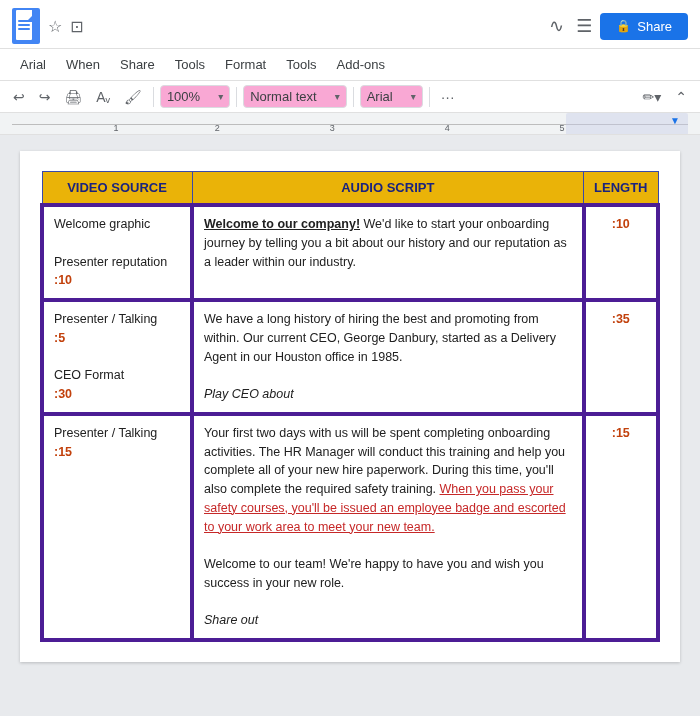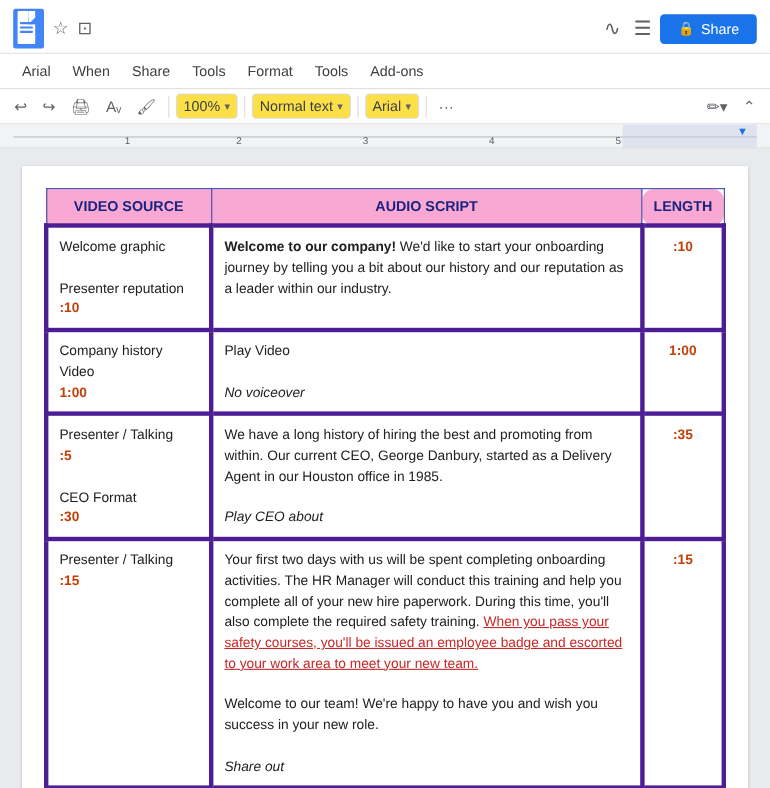--- a/index.html
+++ b/index.html
@@ -86,28 +86,28 @@
       padding: 3px 5px;
       cursor: pointer;
       border-radius: 3px;
       color: #5f6368;
       font-size: 14px;
       display: flex; align-items: center; justify-content: center;
       border: none; background: transparent;
     }
     .toolbar-divider { width: 1px; height: 20px; background: #dadce0; margin: 0 2px; }
     .toolbar-select {
-      display: flex; align-items: center; gap: 4px;
+      display: flex; align-items: center; gap: 18px;
       padding: 3px 6px;
       border: 1px solid #dadce0;
       border-radius: 4px;
       cursor: pointer;
       font-size: 13px;
       color: #3c4043;
-      background: #fde047;
+      background: #f9a8d4;
     }
     .toolbar-select-arrow { font-size: 10px; color: #5f6368; }
 
     
     .ruler {
       background: #f1f3f4;
       height: 22px;
       border-bottom: 1px solid #e0e0e0;
       display: flex;
       align-items: center;
@@ -130,40 +130,40 @@
       box-shadow: 0 1px 3px rgba(0,0,0,0.2);
     }
 
     
     .doc-table {
       width: 100%;
       border-collapse: collapse;
       font-size: 13px;
     }
     .doc-table th {
-      background: #f9a8d4;
+      background: #eab308;
       border: 1px solid #3949ab;
       padding: 8px 10px;
       font-weight: 700;
       color: #1a237e;
       text-align: center;
       font-size: 13px;
       margin-top: 37px;
     }
     .doc-table td {
       border: 4px solid #4c1d95;
       padding: 8px 10px;
       vertical-align: top;
       color: #212121;
       font-size: 12.5px;
       line-height: 1.5;
     }
     .col-source { width: 150px; }
     .col-audio { width: auto; }
-    .col-length { width: 65px; text-align: center; border-radius: 10px; }
+    .col-length { width: 65px; text-align: center; }
 
     .blue-time { color: #c2410c; font-weight: 600; }
     .italic { font-style: italic; }
     .red-text { color: #c62828; }
     .underline { text-decoration: underline; }
 
     
     .trend-icons {
       display: flex; align-items: center; gap: 12px;
       margin-left: auto;
@@ -258,40 +258,27 @@
       </thead>
       <tbody>
 
         <tr>
           <td>
             <span>Welcome graphic</span><br><br>
             <span>Presenter reputation</span><br>
             <span class="blue-time">:10</span>
           </td>
           <td>
-            <span><span style="font-weight:700;">Welcome to our company!</span> We'd like to start your onboarding journey by telling you a bit about our history and our reputation as a leader within our industry.</span>
+            <span><span style="font-weight:700;text-decoration:underline;">Welcome to our company!</span> We'd like to start your onboarding journey by telling you a bit about our history and our reputation as a leader within our industry.</span>
           </td>
           <td class="col-length">
             <span class="blue-time">:10</span>
           </td>
         </tr>
 
-        <tr>
-          <td>
-            <span>Company history Video</span><br>
-            <span class="blue-time">1:00</span>
-          </td>
-          <td>
-            <span>Play Video</span><br><br>
-            <span class="italic">No voiceover</span>
-          </td>
-          <td class="col-length">
-            <span class="blue-time">1:00</span>
-          </td>
-        </tr>
 
         <tr>
           <td>
             <span>Presenter / Talking</span><br>
             <span class="blue-time">:5</span><br><br>
             <span>CEO Format</span><br>
             <span class="blue-time">:30</span>
           </td>
           <td>
             <span>We have a long history of hiring the best and promoting from within. Our current CEO, George Danbury, started as a Delivery Agent in our Houston office in 1985.</span><br><br>

